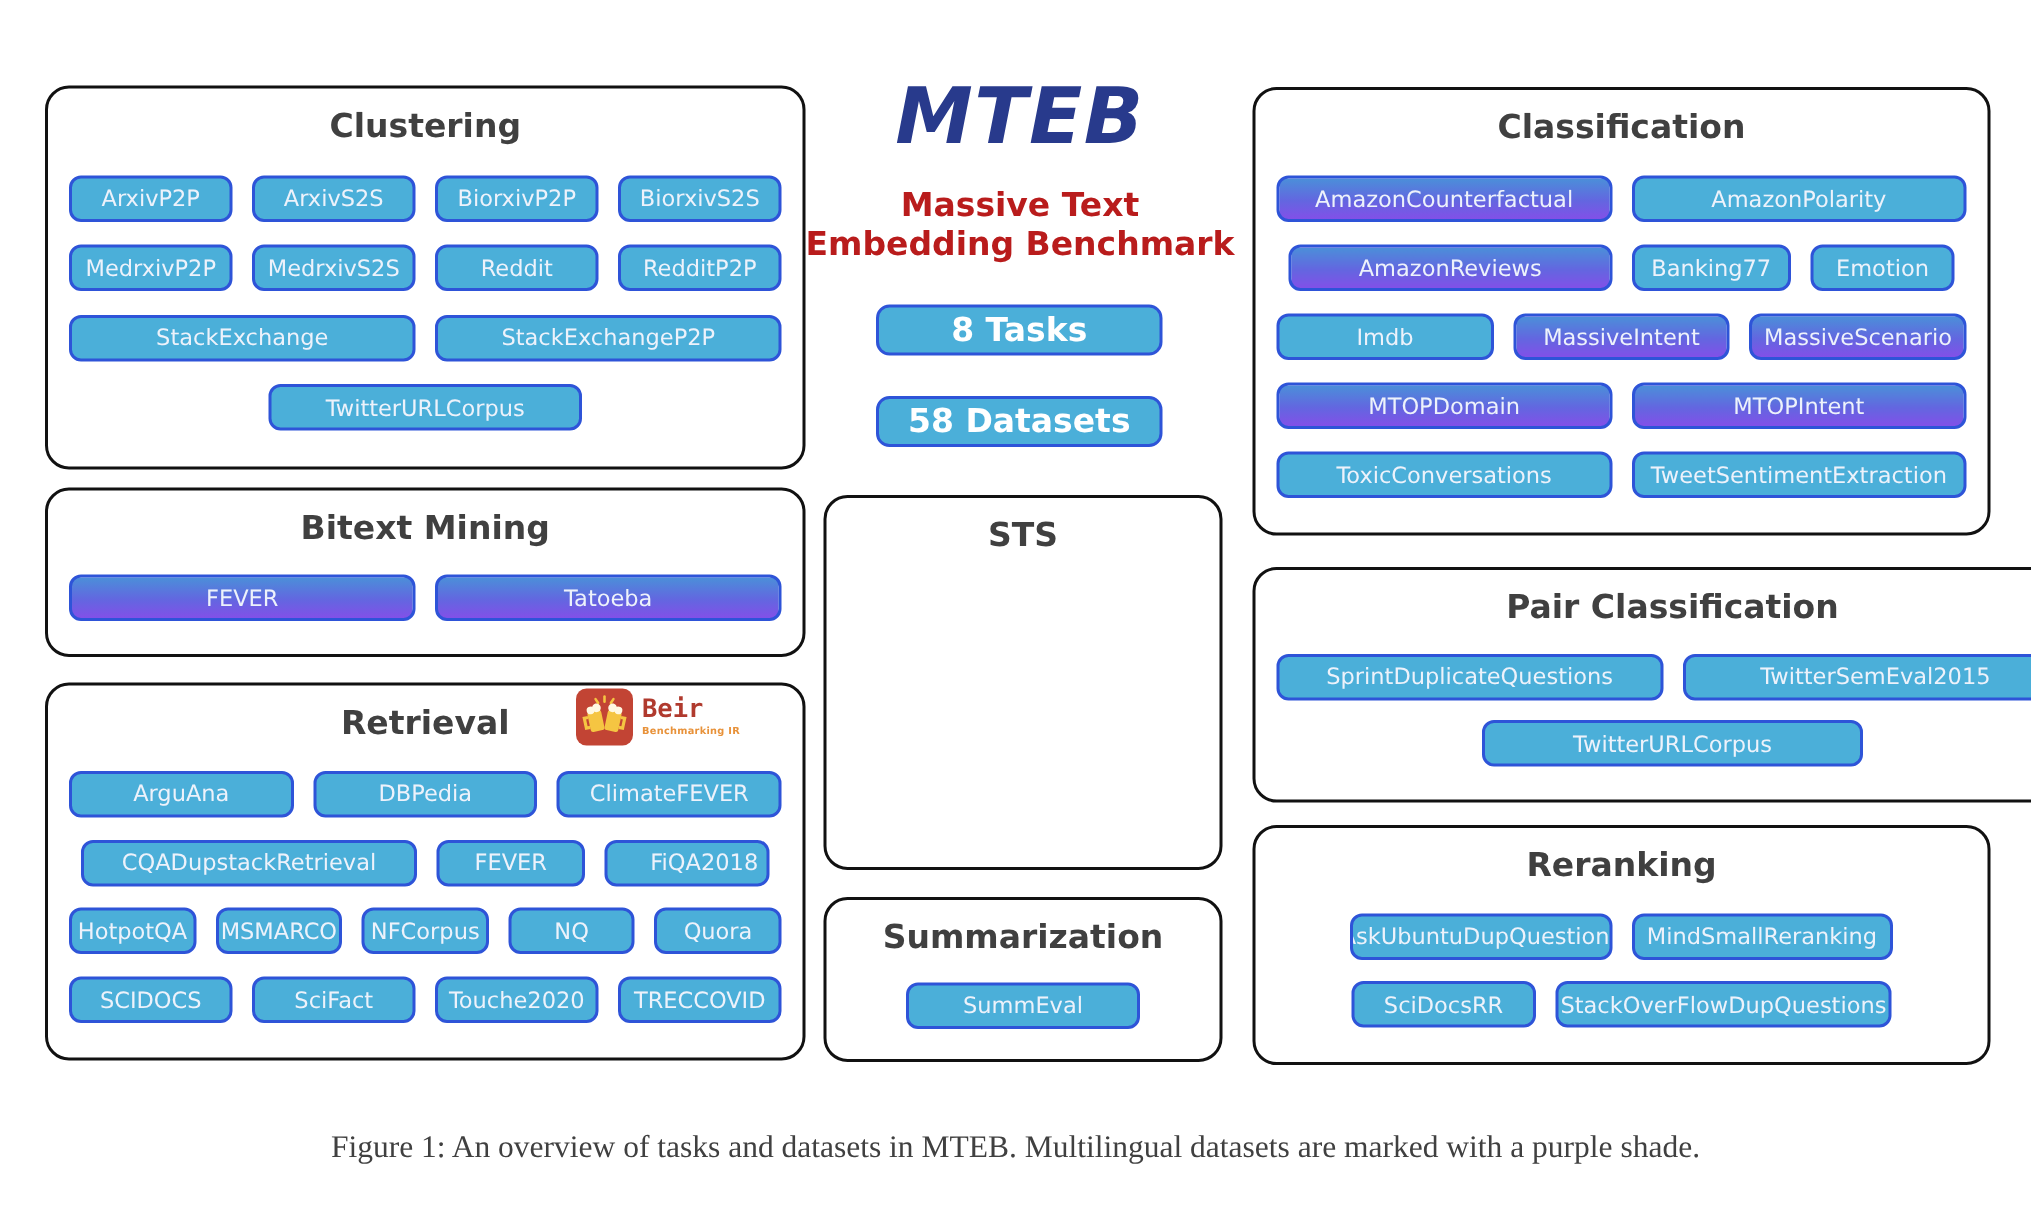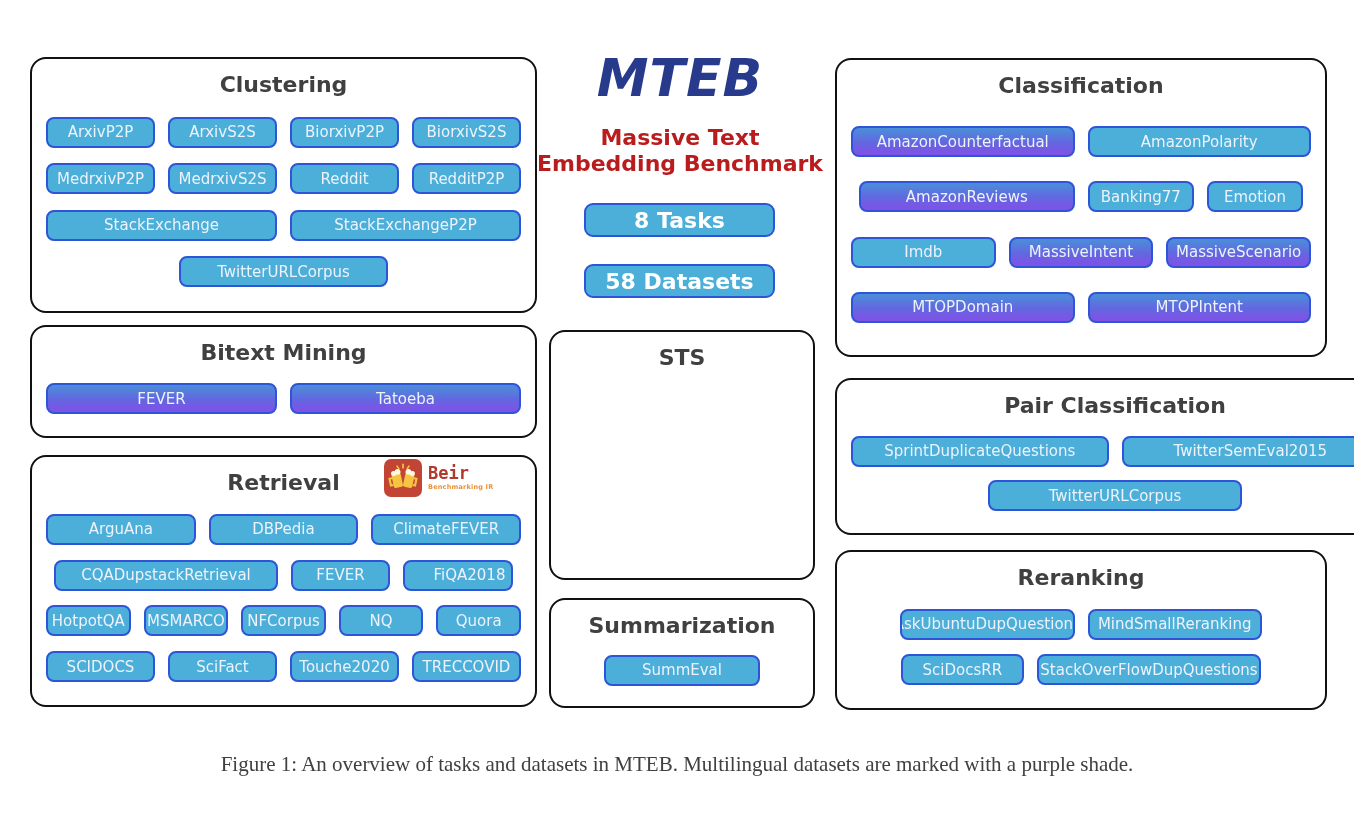--- a/index.html
+++ b/index.html
@@ -246,20 +246,24 @@
           </div>
           <div class="pill-row">
             <div class="pill">Imdb</div>
             <div class="pill ml">MassiveIntent</div>
             <div class="pill ml">MassiveScenario</div>
           </div>
           <div class="pill-row">
             <div class="pill ml">MTOPDomain</div>
             <div class="pill ml">MTOPIntent</div>
           </div>
+          <div class="pill-row">
+            <div class="pill">ToxicConversations</div>
+            <div class="pill">TweetSentimentExtraction</div>
+          </div>
         </div>
       </div>
       <div class="category-box" id="box-pair-classification">
         <div class="box-title-row">
           <div class="box-title">Pair Classification</div>
         </div>
         <div class="box-rows">
           <div class="pill-row">
             <div class="pill">SprintDuplicateQuestions</div>
             <div class="pill">TwitterSemEval2015</div>

